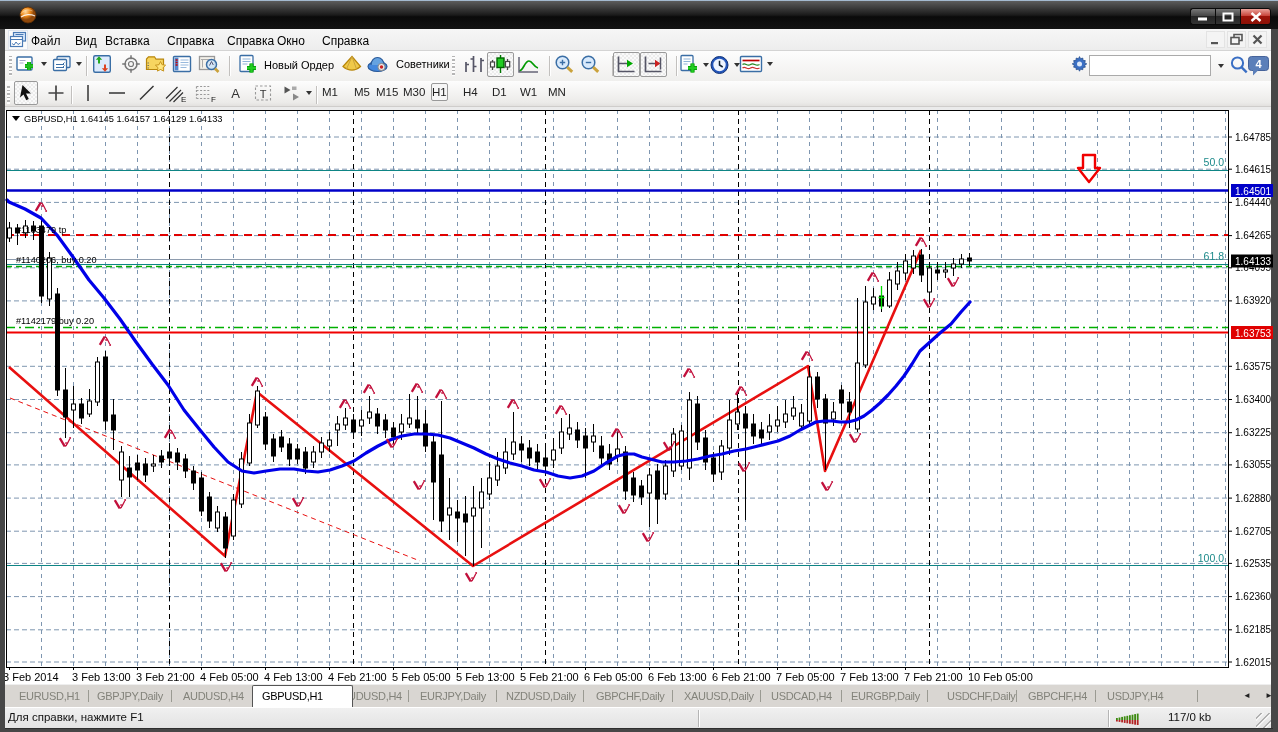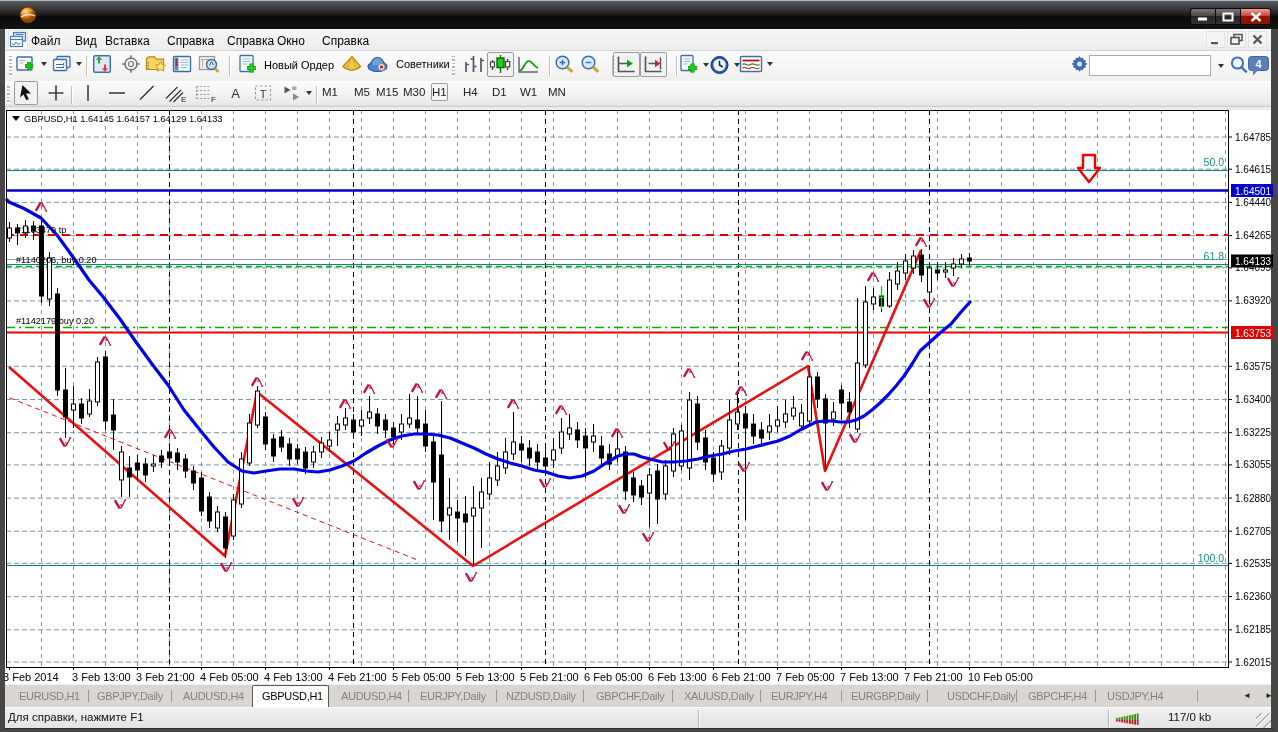--- a/index.html
+++ b/index.html
@@ -29,21 +29,21 @@
 .tbtn.sel, .tbtn2.sel { background:repeating-conic-gradient(#ececec 0 25%, #fafafa 0 50%) 0 0/4px 4px; border:1px solid #9a9a9a; border-radius:2px; padding:1px; margin:-2px; }
 .tlbl { font-size:11px; margin-left:5px; color:#000; white-space:nowrap; }
 .dd { display:inline-block; width:0; height:0; border-left:3.5px solid transparent; border-right:3.5px solid transparent; border-top:4px solid #333; margin-left:3px; }
 .searchbox { position:absolute; top:4px; width:122px; height:21px; background:#fff; border:1px solid #aaa; }
 .tf { position:absolute; top:5px; font-size:11.5px; color:#222; }
 .tf.sel2 { background:#f6f6f6; border:1px solid #999; border-radius:2px; padding:2px 0; top:2px; }
 .chartwrap { position:absolute; left:0; top:107px; width:1278px; height:577px; }
 .tabbar { position:absolute; left:5px; top:684px; width:1266px; height:23px; background:#d9d6d2; border-top:1px solid #eee; font-size:11px; letter-spacing:-0.3px; }
 .tabtxt { position:absolute; top:5px; color:#83837b; white-space:nowrap; }
 .tabsep { position:absolute; top:5px; width:1px; height:12px; background:#9a9a92; }
-.tab-active { position:absolute; left:247px; top:0px; width:77px; height:23px; background:#fff; border:1px solid #555; border-bottom:none; border-radius:2px 2px 0 0; }
+.tab-active { position:absolute; left:247px; top:0px; width:101px; height:23px; background:#fff; border:1px solid #555; border-bottom:none; border-radius:2px 2px 0 0; }
 .tab-active span { position:absolute; left:9px; top:4px; color:#000; white-space:nowrap; }
 .tabarr { position:absolute; top:6px; font-size:8px; color:#222; }
 .statusbar { position:absolute; left:5px; top:707px; width:1266px; height:21px; background:linear-gradient(#f0f0f0,#e3e3e3); border-top:1px solid #fff; font-size:11.5px; color:#111; }
 .statusbar .msg { position:absolute; left:0px; top:3px; padding-left:3px; }
 .ssep { position:absolute; top:2px; width:1px; height:17px; background:#b5b5b5; box-shadow:1px 0 0 #fff; }
 .conn { position:absolute; left:1110px; top:3px; }
 .kb { position:absolute; left:1163px; top:3px; }
 .gripcorner { position:absolute; right:0px; bottom:0px; width:15px; height:15px;
   background:repeating-linear-gradient(135deg, transparent 0 3px, #b0b0b0 3px 4.5px, #f5f5f5 4.5px 6px); }
 .bottomframe { position:absolute; left:0; top:728px; width:1278px; height:4px; background:#474747; border-top:1px solid #2e2e2e; }
@@ -765,21 +765,21 @@
     </svg></div>
 <div class="tabbar">
     <span class="tabtxt" style="left:14px">EURUSD,H1</span>
     <span class="tabtxt" style="left:92px">GBPJPY,Daily</span>
     <span class="tabtxt" style="left:178px">AUDUSD,H4</span>
     <span class="tabtxt" style="left:336px">AUDUSD,H4</span>
     <span class="tabtxt" style="left:415px">EURJPY,Daily</span>
     <span class="tabtxt" style="left:501px">NZDUSD,Daily</span>
     <span class="tabtxt" style="left:591px">GBPCHF,Daily</span>
     <span class="tabtxt" style="left:679px">XAUUSD,Daily</span>
-    <span class="tabtxt" style="left:766px">EURJPY,H4</span>
+    <span class="tabtxt" style="left:766px">USDCAD,H4</span>
     <span class="tabtxt" style="left:846px">EURGBP,Daily</span>
     <span class="tabtxt" style="left:942px">USDCHF,Daily</span>
     <span class="tabtxt" style="left:1023px">GBPCHF,H4</span>
     <span class="tabtxt" style="left:1102px">USDJPY,H4</span>
     <span class="tabsep" style="left:83px"></span>
     <span class="tabsep" style="left:166px"></span>
     <span class="tabsep" style="left:403px"></span>
     <span class="tabsep" style="left:491px"></span>
     <span class="tabsep" style="left:578px"></span>
     <span class="tabsep" style="left:667px"></span>

